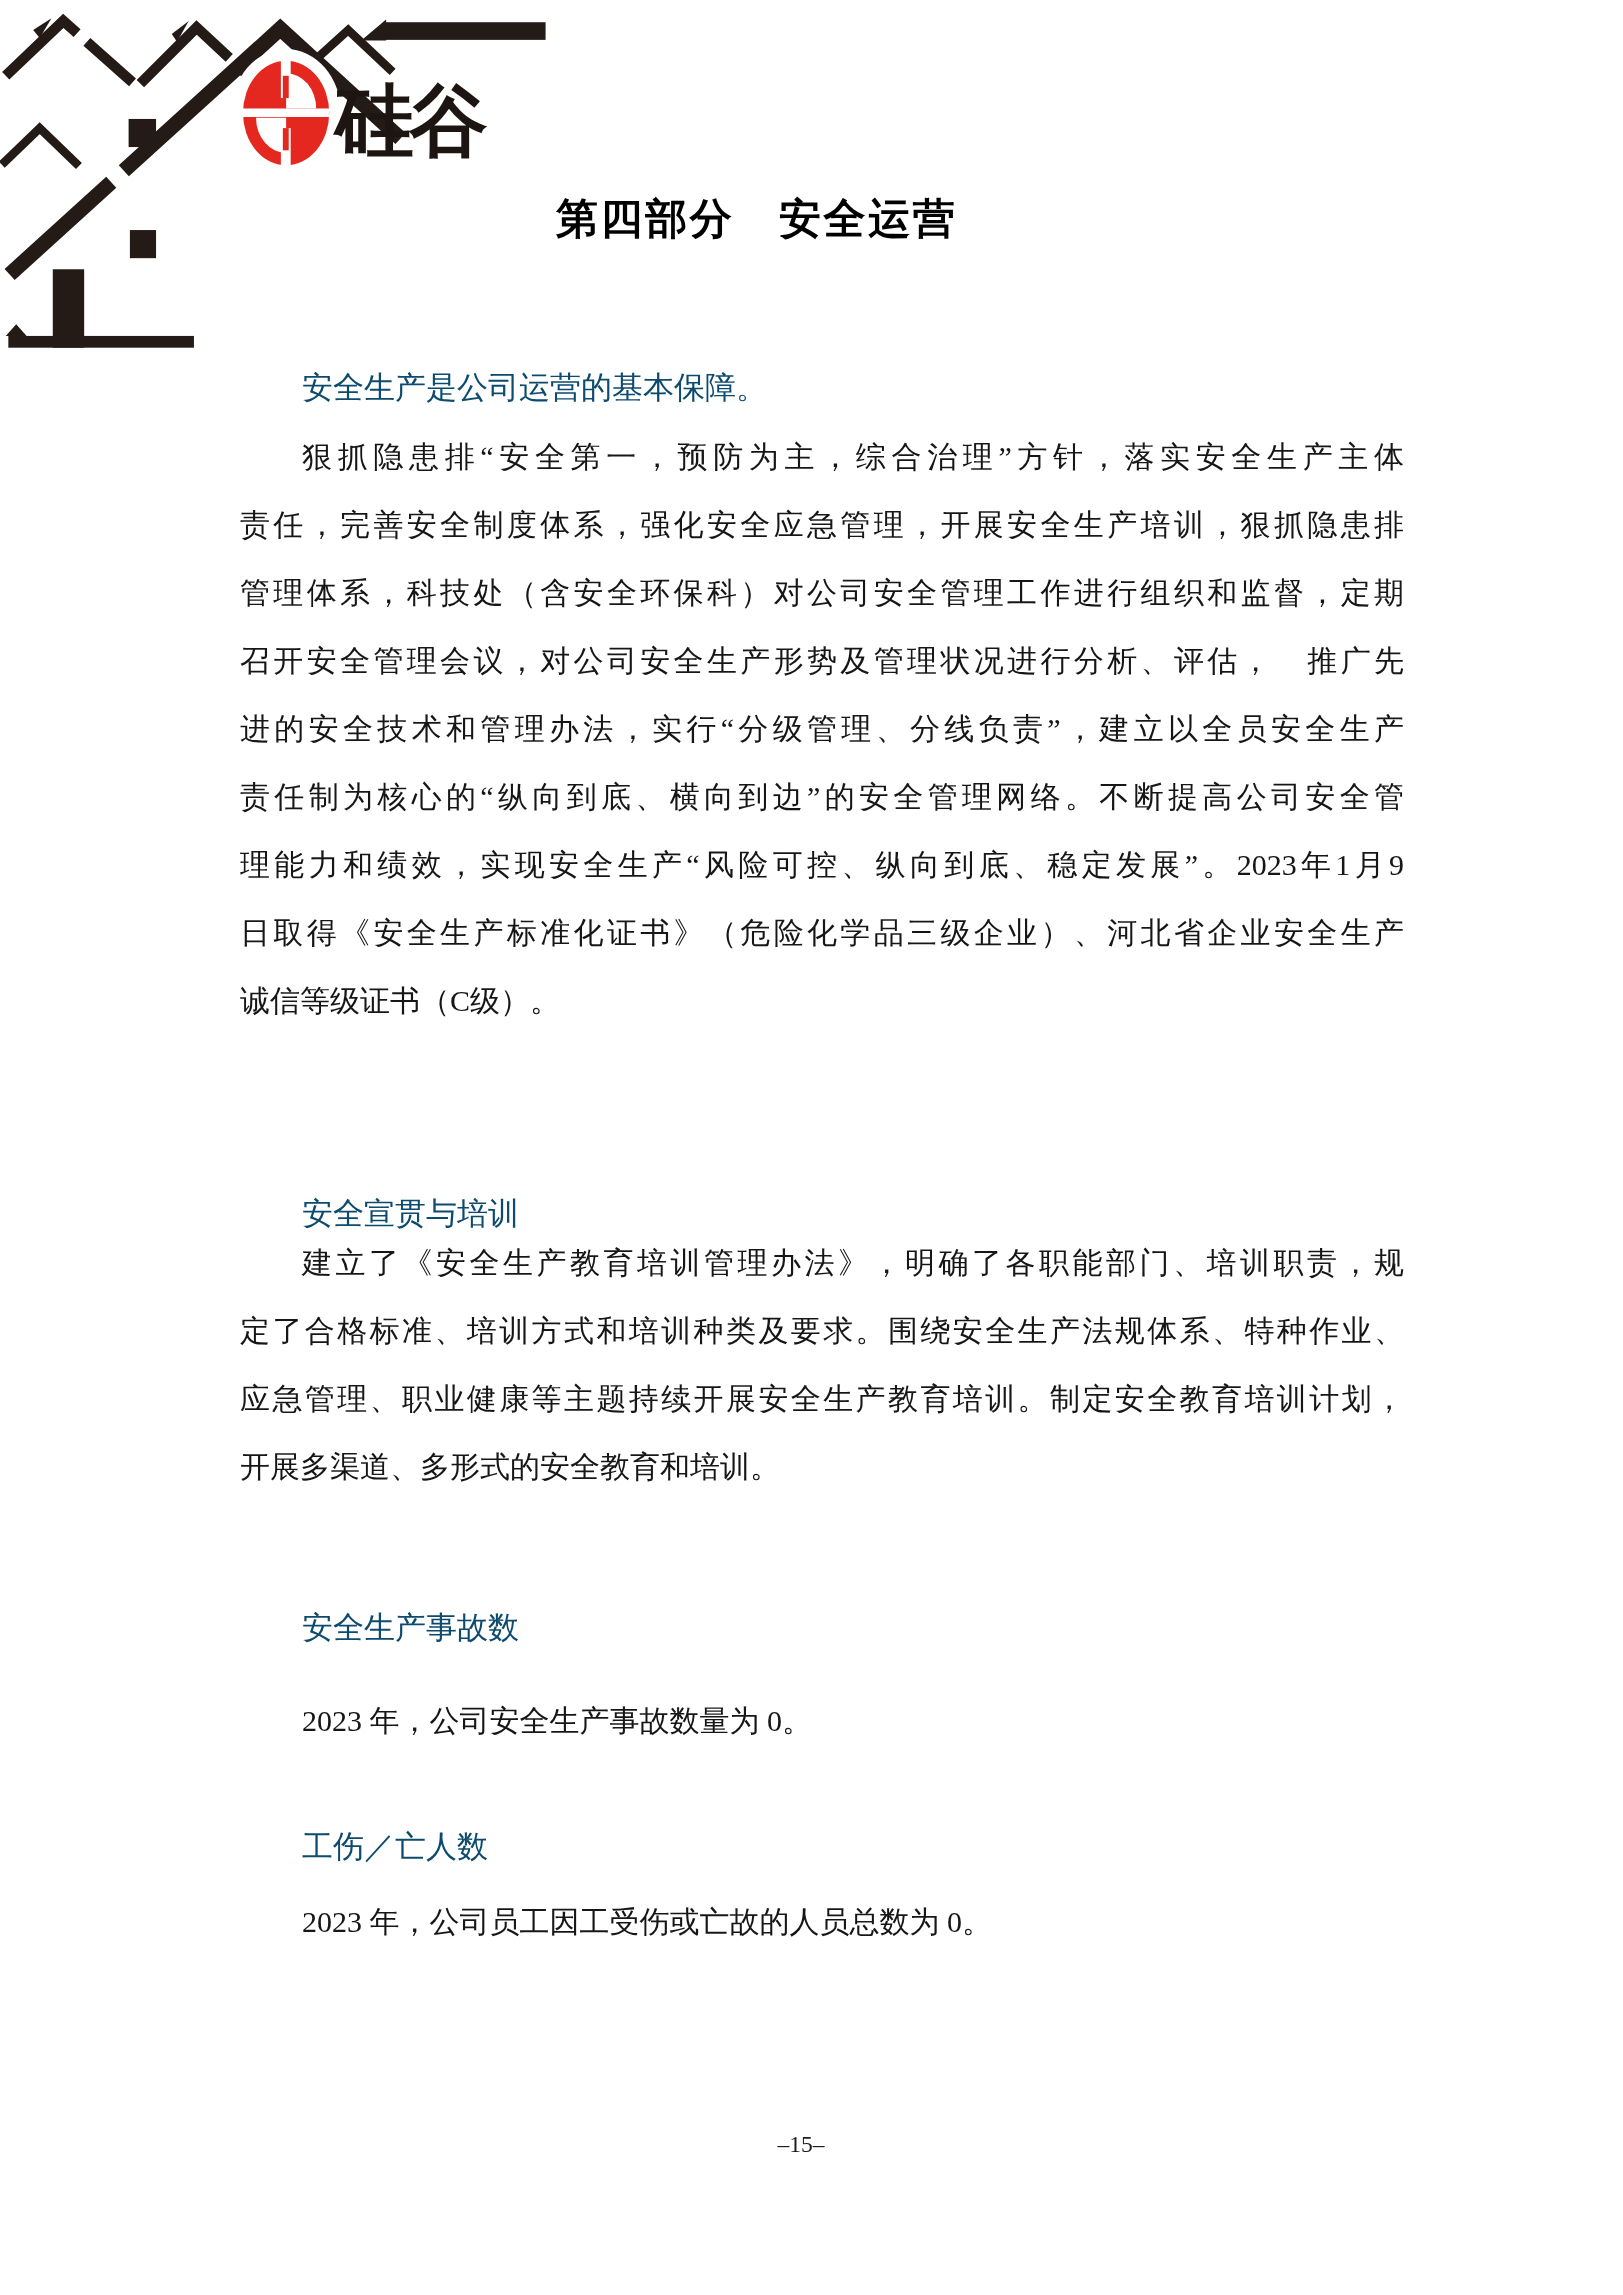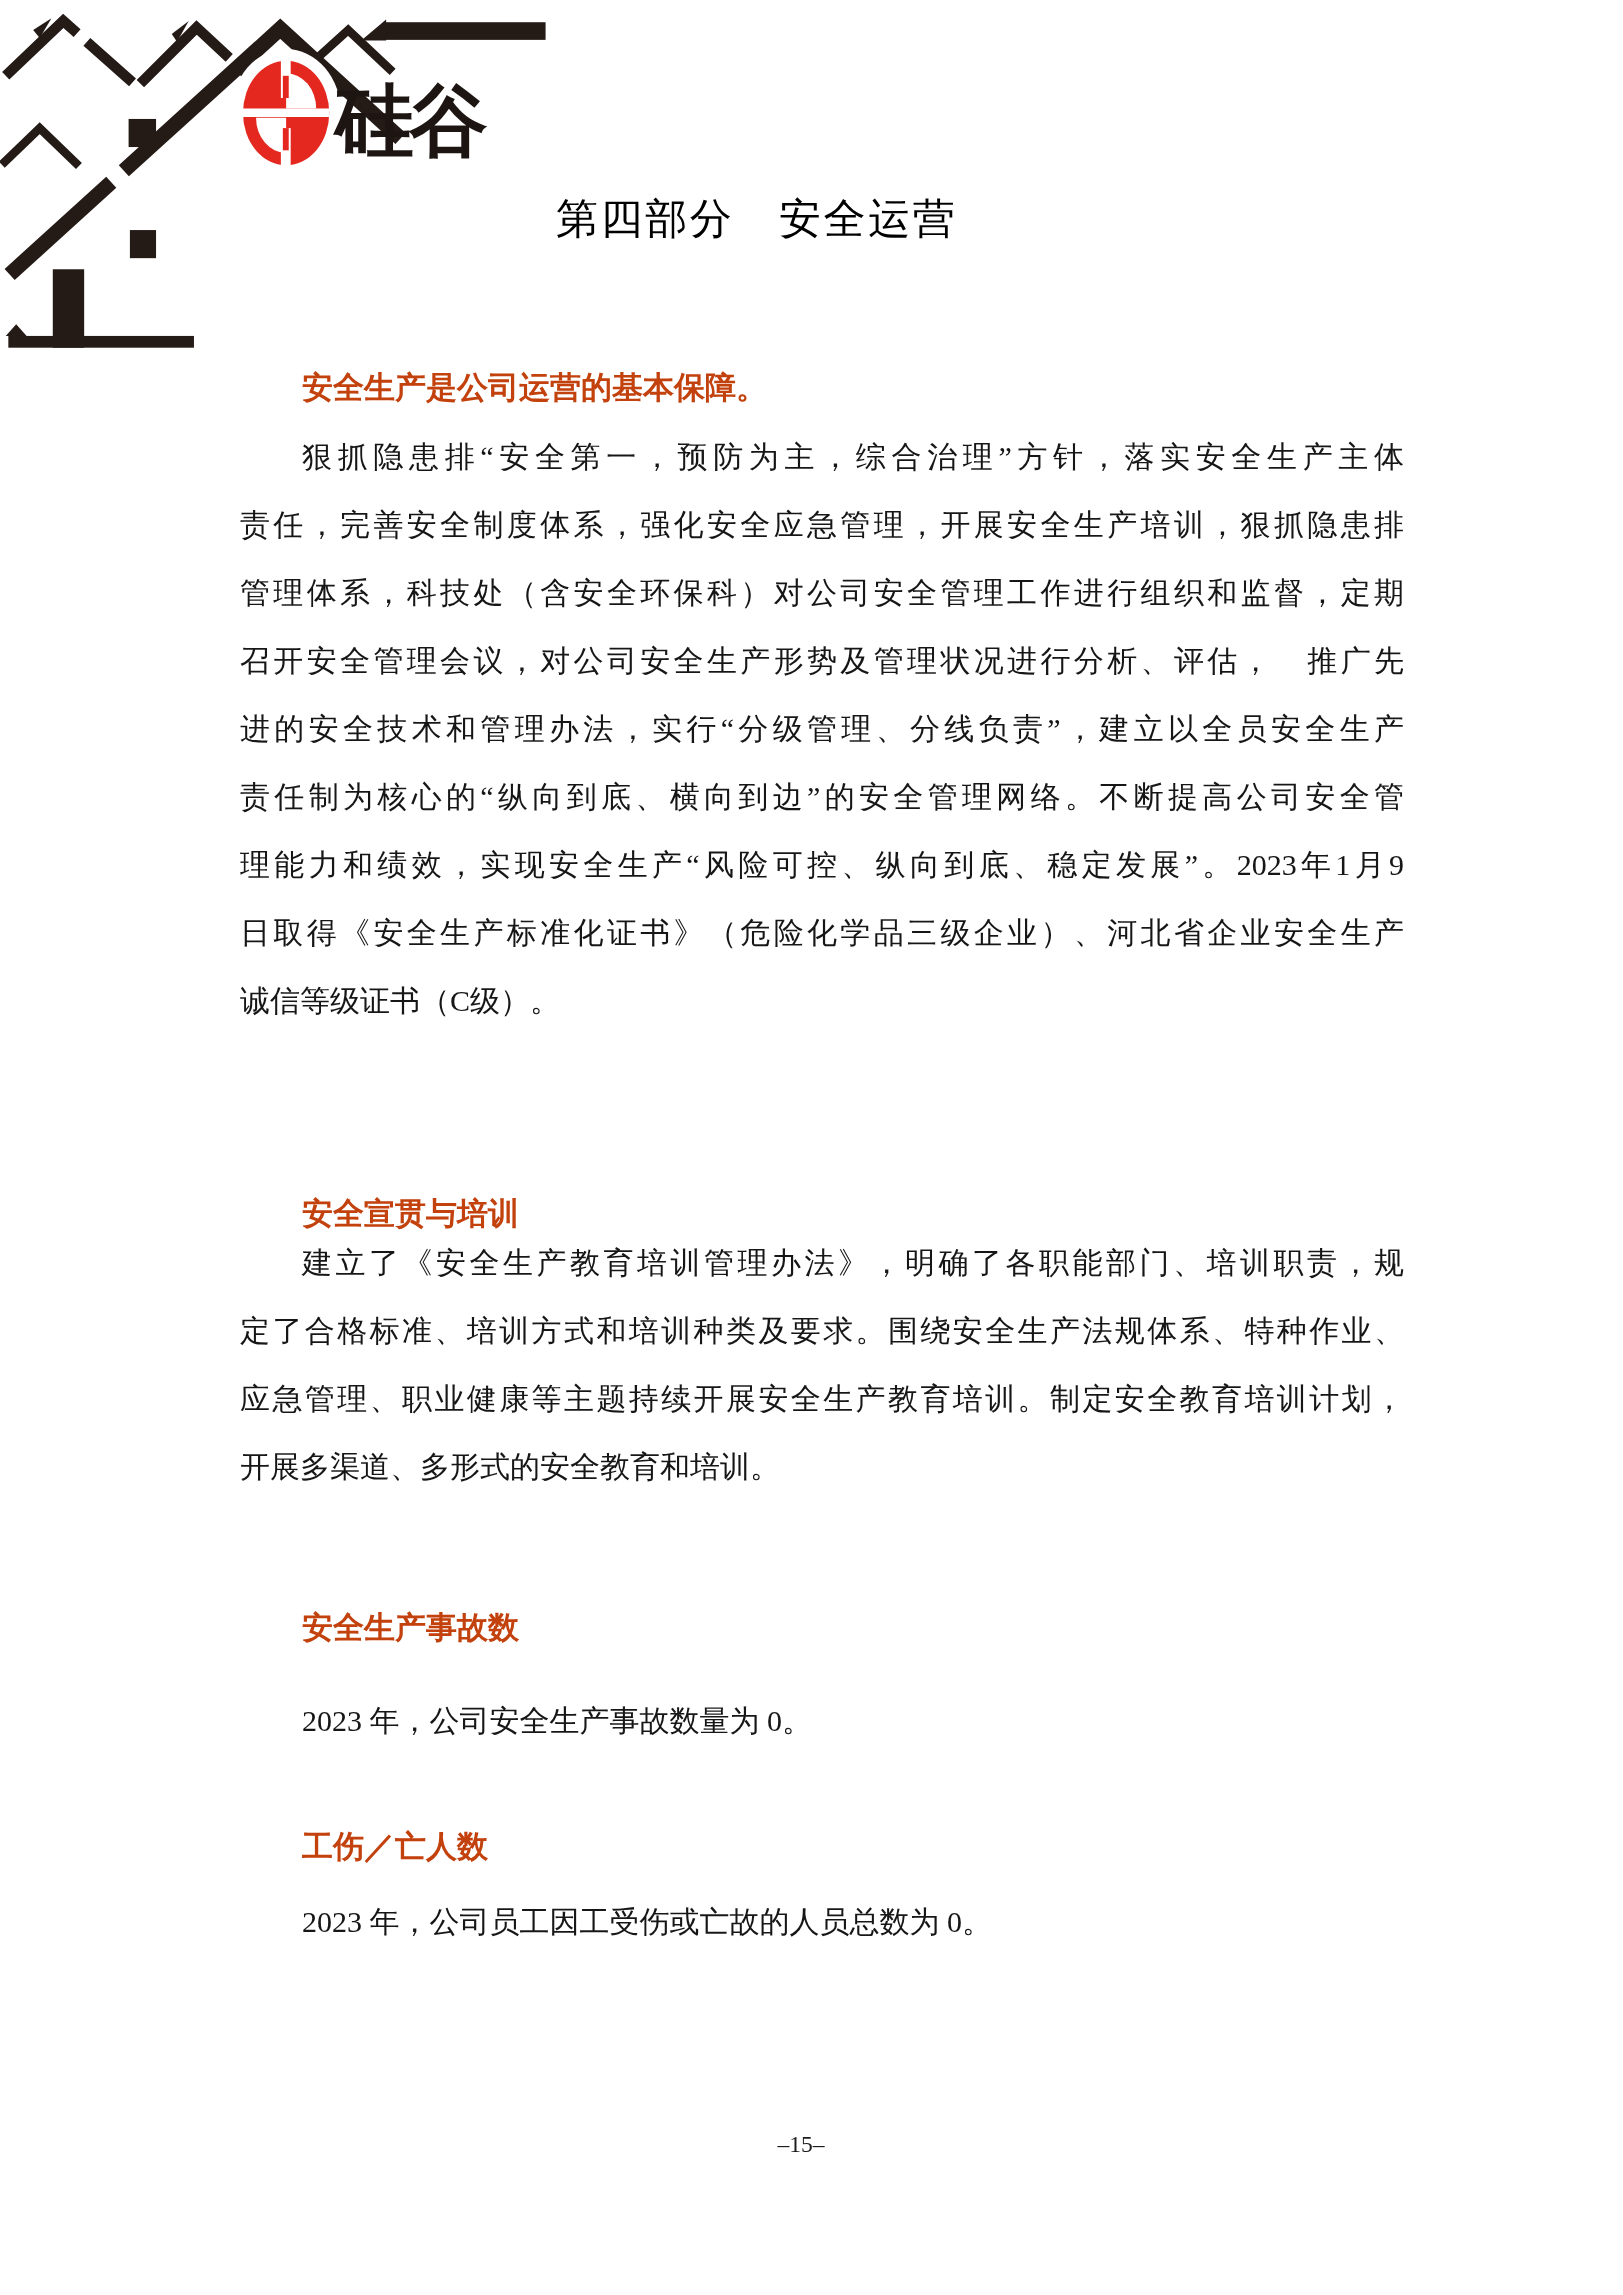--- a/index.html
+++ b/index.html
@@ -10,33 +10,33 @@
     background:#ffffff;
     overflow:hidden;
     font-family:"Liberation Serif","DejaVu Serif",serif;
     color:#141414;
   }
   .logo{position:absolute;left:0;top:0;width:550px;height:366px;}
   .doc-title{
     position:absolute;
     left:556px;top:188px;
     font-family:"Liberation Sans","DejaVu Sans",sans-serif;
-    font-weight:400;
+    font-weight:700;
     font-size:42px;
     line-height:62px;
     letter-spacing:2.6px;
     color:#000;
     white-space:nowrap;
   }
   .col{position:absolute;left:240px;width:1164px;}
   .h{
-    font-weight:700;
+    font-weight:400;
     font-size:31px;
     line-height:68px;
-    color:#c2410c;
+    color:#0c4a6e;
     text-indent:62px;
     white-space:nowrap;
   }
   .line{
     font-size:30px;
     line-height:68px;
     height:68px;
     color:#161616;
   }
   .j{text-align:justify;text-align-last:justify;}

